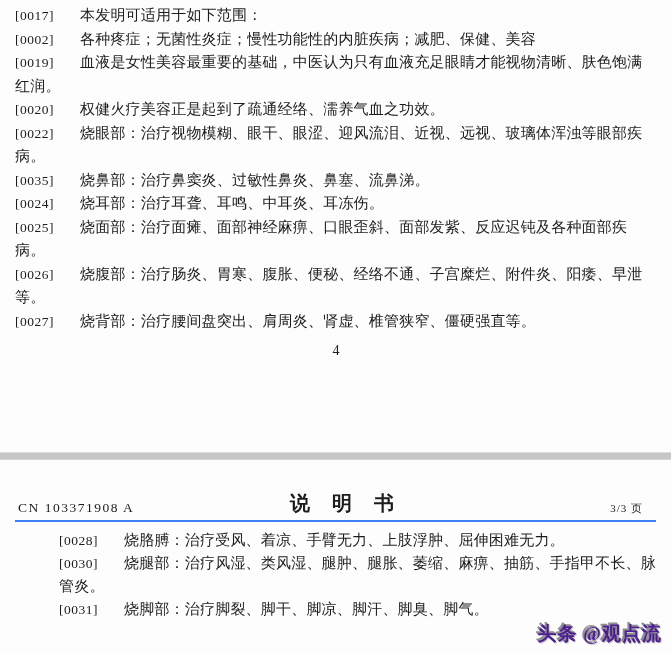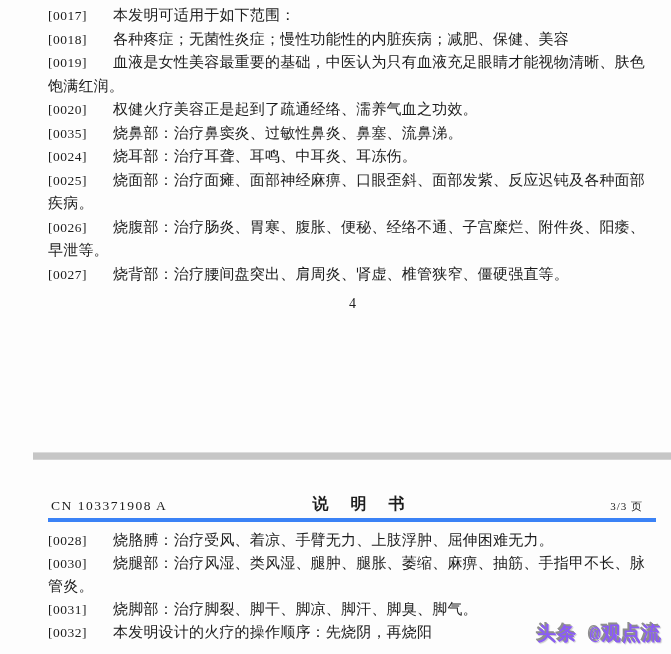--- a/index.html
+++ b/index.html
@@ -3,21 +3,21 @@
 <meta charset="utf-8">
 <style>
   * { margin: 0; padding: 0; box-sizing: border-box; }
   html, body {
     width: 671px; height: 654px;
     background: #fdfdfd;
     font-family: "Liberation Serif", "DejaVu Serif", serif;
     color: #1c1c1c;
     overflow: hidden;
   }
-  .doc { width: 671px; height: 654px; position: relative; padding-left: 33px; }
+  .doc { width: 671px; height: 654px; position: relative; }
 
   
   .page1 {
     height: 452px;
     padding: 4px 14px 0 15px;
     background: #fdfdfd;
   }
   .para {
     font-size: 15px;
     line-height: 23.5px;
@@ -48,74 +48,75 @@
   
   .page2 {
     position: relative;
     height: 194px;
     padding: 38px 14px 0 15px;
     background: #fdfdfd;
   }
   .p2-header {
     position: relative;
     height: 24px;
-    border-bottom: 4px solid #3b82f6;
+    border-bottom: 2px solid #3b82f6;
     margin-right: 1px;
   }
   .doc-no {
     position: absolute; left: 3px; bottom: 4px;
     font-size: 13.5px;
     letter-spacing: 1.5px;
     white-space: nowrap;
   }
   .doc-title {
     position: absolute; left: 13px; right: 0; bottom: 3px;
     text-align: center;
-    font-size: 16px;
+    font-size: 20px;
     font-weight: bold;
     letter-spacing: 22px;
     text-indent: 22px;
     white-space: nowrap;
   }
   .page-ind {
     position: absolute; right: 13px; bottom: 4px;
     font-size: 11px;
     letter-spacing: 1px;
     white-space: nowrap;
   }
   .p2-paragraphs { margin-top: 7px; }
-  .page2 .para { line-height: 23px; }
+  .page2 .para { line-height: 23px; margin-left: 44px; }
 
   
   .watermark {
     position: absolute;
     right: 9px; bottom: 7px;
-    font-family: Liberation Mono, monospace;
+    font-family: Liberation Serif, serif;
     font-size: 19px;
     font-weight: bold;
     letter-spacing: 1px;
-    color: #8b5cf6;
+    color: #4c1d95;
     text-shadow:
       -2px -2px 0 #8e8e8e,
       -1px -1px 0 #8e8e8e,
        1px  1px 1px #c9c9c9;
     white-space: nowrap;
   }
 </style>
 </head>
 <body>
 
 <div class="doc">
 
   <section class="page1">
     <div>
       <p class="para"><span class="pnum">[0017]</span><span>本发明可适用于如下范围：</span></p>
-      <p class="para"><span class="pnum">[0018]</span><span>各种疼症；无菌性炎症；慢性功能性的内脏疾病；减肥、保健、美容</span></p>
+      <p class="para"><span class="pnum">[0002]</span><span>各种疼症；无菌性炎症；慢性功能性的内脏疾病；减肥、保健、美容</span></p>
       <p class="para"><span class="pnum">[0019]</span><span>血液是女性美容最重要的基础，中医认为只有血液充足眼睛才能视物清晰、肤色饱满红润。</span></p>
       <p class="para"><span class="pnum">[0020]</span><span>权健火疗美容正是起到了疏通经络、濡养气血之功效。</span></p>
+      <p class="para"><span class="pnum">[0022]</span><span>烧眼部：治疗视物模糊、眼干、眼涩、迎风流泪、近视、远视、玻璃体浑浊等眼部疾病。</span></p>
       <p class="para"><span class="pnum">[0035]</span><span>烧鼻部：治疗鼻窦炎、过敏性鼻炎、鼻塞、流鼻涕。</span></p>
       <p class="para"><span class="pnum">[0024]</span><span>烧耳部：治疗耳聋、耳鸣、中耳炎、耳冻伤。</span></p>
       <p class="para"><span class="pnum">[0025]</span><span>烧面部：治疗面瘫、面部神经麻痹、口眼歪斜、面部发紫、反应迟钝及各种面部疾病。</span></p>
       <p class="para"><span class="pnum">[0026]</span><span>烧腹部：治疗肠炎、胃寒、腹胀、便秘、经络不通、子宫糜烂、附件炎、阳痿、早泄等。</span></p>
       <p class="para"><span class="pnum">[0027]</span><span>烧背部：治疗腰间盘突出、肩周炎、肾虚、椎管狭窄、僵硬强直等。</span></p>
     </div>
     <div class="sheet-page-number">4</div>
   </section>
 
   <div class="page-gap"></div>
@@ -123,18 +124,17 @@
   <section class="page2">
     <header class="p2-header">
       <span class="doc-no">CN 103371908 A</span>
       <span class="doc-title">说明书</span>
       <span class="page-ind">3/3 页</span>
     </header>
     <div class="p2-paragraphs">
       <p class="para"><span class="pnum">[0028]</span><span>烧胳膊：治疗受风、着凉、手臂无力、上肢浮肿、屈伸困难无力。</span></p>
       <p class="para"><span class="pnum">[0030]</span><span>烧腿部：治疗风湿、类风湿、腿肿、腿胀、萎缩、麻痹、抽筋、手指甲不长、脉管炎。</span></p>
       <p class="para"><span class="pnum">[0031]</span><span>烧脚部：治疗脚裂、脚干、脚凉、脚汗、脚臭、脚气。</span></p>
-      <p class="para"><span class="pnum">[0032]</span><span>本发明设计的火疗的操作顺序：先烧阴，再烧阳</span></p>
     </div>
     <div class="watermark">头条 @观点流</div>
   </section>
 
 </div>
 
 </body></html>

